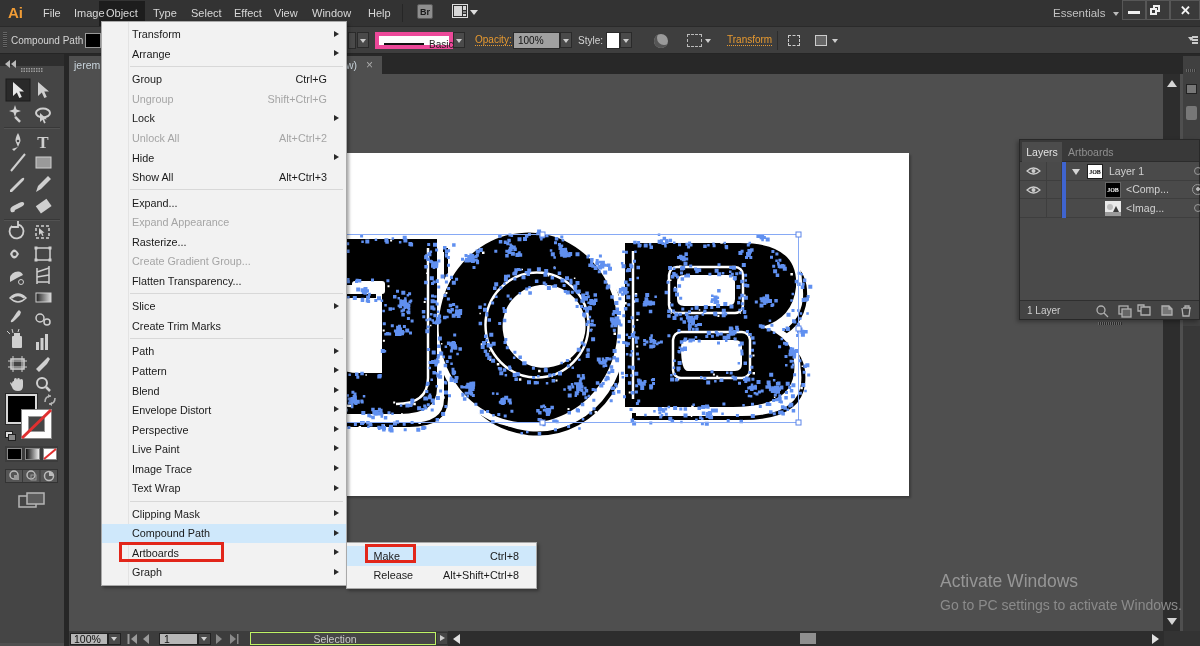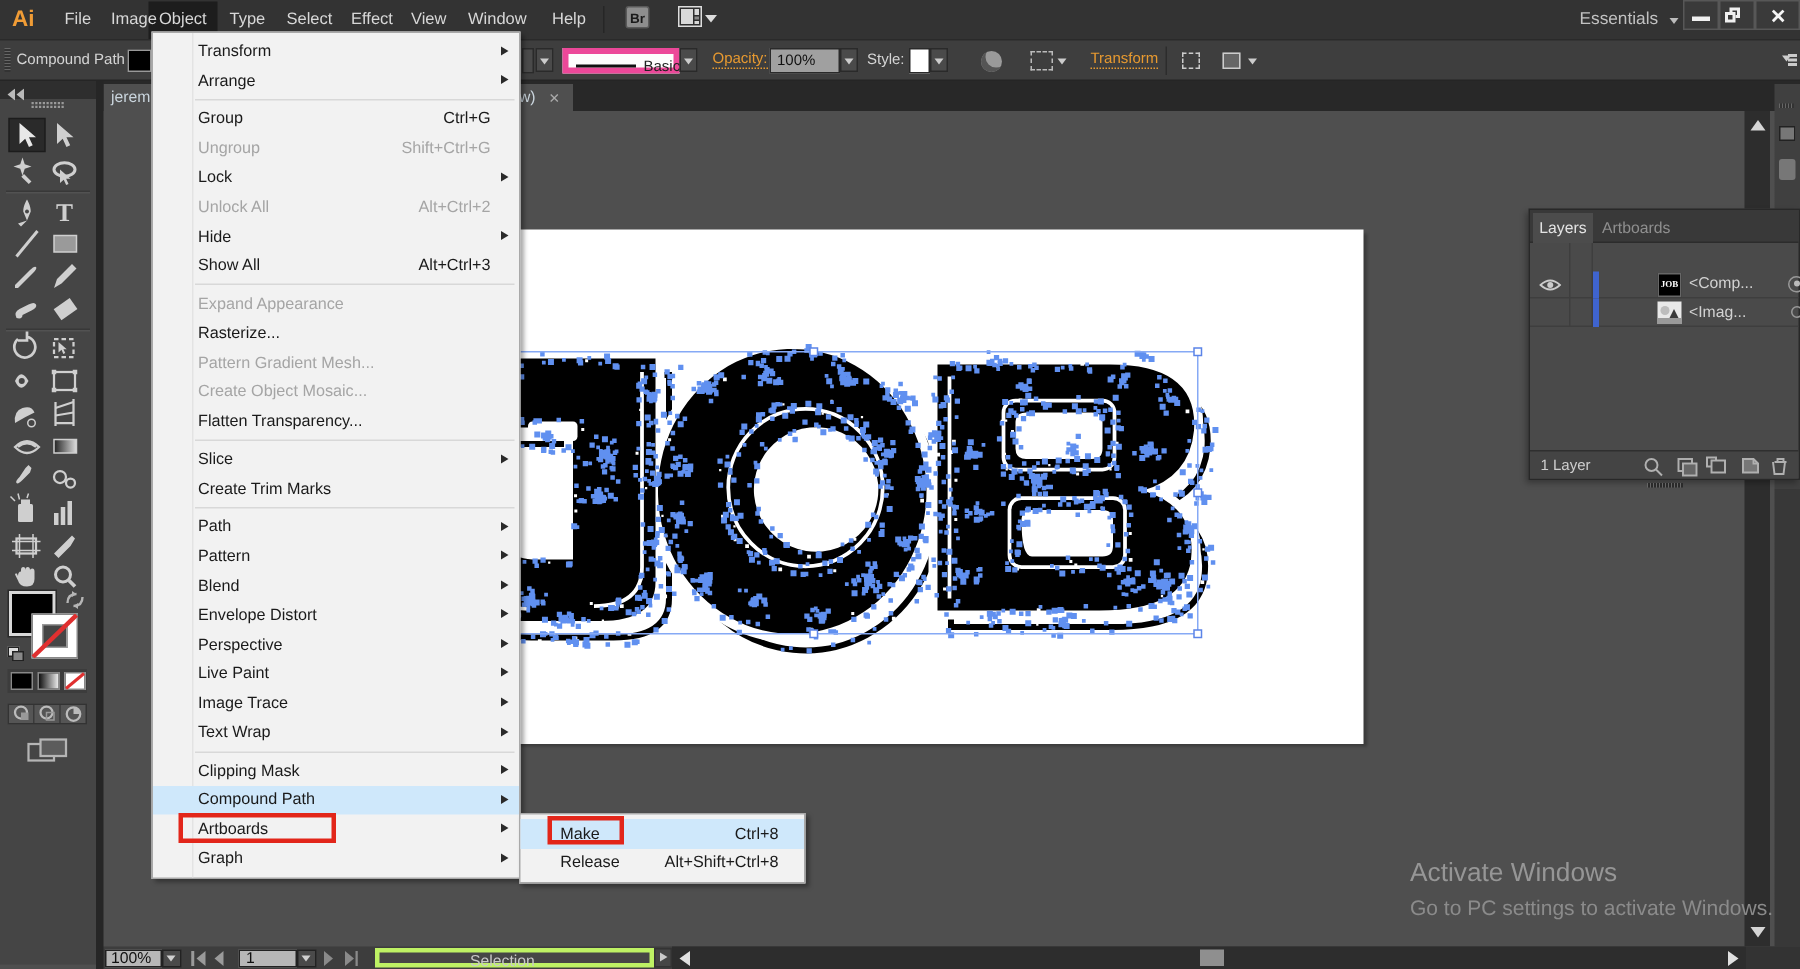--- a/index.html
+++ b/index.html
@@ -189,21 +189,21 @@
   <div class="a" style="left:95px;top:1.5px;width:39px;height:12.5px;background:#b7b7b7;border:1px solid #222;color:#111;font-size:10.5px;line-height:11px;padding-left:4px">1</div>
   <div class="a" style="left:134px;top:1.5px;width:13px;height:12.5px;background:#4a4a4a;border:1px solid #222"></div>
   <div class="a" style="left:137px;top:6px;border-top:4.5px solid #d0d0d0;border-left:3.5px solid transparent;border-right:3.5px solid transparent"></div>
   <svg class="a" style="left:152px;top:3px" width="52" height="10">
     <g fill="#8a8a8a">
         <path d="M0 5 L6 0 v10 Z" transform="translate(6,10) rotate(180)"></path>
         <path d="M14 0 L20 5 L14 10 Z"></path>
         <rect x="21" y="0" width="1.5" height="10"></rect>
       </g>
   </svg>
-  <div class="a" style="left:186px;top:1px;width:186px;height:13px;background:#464646;border:3px solid #bef264;color:#c9c9c9;font-size:10.5px;line-height:12px;text-align:center;padding-right:16px">Selection</div>
+  <div class="a" style="left:186px;top:1px;width:186px;height:13px;background:#464646;border:1px solid #bef264;color:#c9c9c9;font-size:10.5px;line-height:12px;text-align:center;padding-right:16px">Selection</div>
   <div class="a" style="left:372px;top:1px;width:12px;height:13px;background:#464646;border:1px solid #333"></div>
   <div class="a" style="left:375.5px;top:4px;border-left:5px solid #ccc;border-top:3.5px solid transparent;border-bottom:3.5px solid transparent"></div>
   <div class="a" style="left:384px;top:0;width:716px;height:15px;background:#2d2d2d"></div>
   <div class="a" style="left:389px;top:3px;border-right:7px solid #e0e0e0;border-top:5px solid transparent;border-bottom:5px solid transparent"></div>
   <div class="a" style="left:736px;top:2px;width:16px;height:11px;background:#8f8f8f"></div>
   <div class="a" style="left:1088px;top:3px;border-left:7px solid #e0e0e0;border-top:5px solid transparent;border-bottom:5px solid transparent"></div>
   <div class="a" style="left:1100px;top:0;width:36px;height:15px;background:#333"></div>
 </div>
 <div class="a" style="left:64px;top:54px;width:5px;height:592px;background:#262626"></div>
 
@@ -332,20 +332,31 @@
 </div>
 <div class="a" id="tbarhead"><svg width="14" height="8" style="margin-top:2px">
       <path d="M6 0 L1 4 L6 8 Z M12 0 L7 4 L12 8 Z" fill="#b9b9b9"></path>
     </svg></div>
 
 <div class="a" id="lpanel">
   <div class="a" style="left:0;top:0;width:100%;height:22px;background:#393939;border-bottom:1px solid #2c2c2c"></div>
   <div class="a" style="left:2px;top:2px;width:40px;height:20px;background:#4c4c4c;color:#e3e3e3;font-size:10.5px;line-height:20px;text-align:center">Layers</div>
   <div class="a" style="left:48px;top:2px;color:#8f8f8f;font-size:10.5px;line-height:20px">Artboards</div>
 
+  <div class="lrow" style="top:22px">
+    <svg class="a" style="left:6px;top:4px" width="15" height="10">
+        <path d="M1 5 Q7.5 -1 14 5 Q7.5 11 1 5 Z" fill="none" stroke="#ccc" stroke-width="1.2"></path>
+        <circle cx="7.5" cy="5" r="2" fill="#ccc"></circle>
+      </svg>
+    <div class="a" style="left:42px;top:0;width:4px;height:18.5px;background:#3f64cf"></div>
+    <div class="a" style="left:52px;top:7px;border-top:6px solid #d5d5d5;border-left:4.5px solid transparent;border-right:4.5px solid transparent"></div>
+    <div class="a" style="left:67px;top:1.5px;width:16px;height:15.5px;background:#fff;border:1px solid #1e1e1e;color:#000;font-size:6px;font-weight:bold;text-align:center;line-height:15px;font-family:'Liberation Serif',serif">JOB</div>
+    <span class="lrtext" style="left:89px">Layer 1</span>
+    <div class="circ" style="left:174px;top:5px"></div>
+  </div>
   <div class="lrow" style="top:40.5px">
     <svg class="a" style="left:6px;top:4px" width="15" height="10">
         <path d="M1 5 Q7.5 -1 14 5 Q7.5 11 1 5 Z" fill="none" stroke="#ccc" stroke-width="1.2"></path>
         <circle cx="7.5" cy="5" r="2" fill="#ccc"></circle>
       </svg>
     <div class="a" style="left:42px;top:0;width:4px;height:18.5px;background:#3f64cf"></div>
     <div class="a" style="left:85px;top:1.5px;width:16px;height:15.5px;background:#000;border:1px solid #666;color:#fff;font-size:6px;font-weight:bold;text-align:center;line-height:15px;font-family:'Liberation Serif',serif">JOB</div>
     <span class="lrtext" style="left:106px">&lt;Comp...</span>
     <div class="circ" style="left:172px;top:3px;width:11px;height:11px;border-width:1.5px"></div>
     <div class="circ" style="left:175.5px;top:6.5px;width:4px;height:4px;background:#bbb;border-color:#bbb"></div>
@@ -387,24 +398,24 @@
   <div class="mr">Transform<span class="ar"></span></div>
   <div class="mr">Arrange<span class="ar"></span></div>
   <div class="msep"></div>
   <div class="mr">Group<span class="sc">Ctrl+G</span></div>
   <div class="mr dis">Ungroup<span class="sc">Shift+Ctrl+G</span></div>
   <div class="mr">Lock<span class="ar"></span></div>
   <div class="mr dis">Unlock All<span class="sc">Alt+Ctrl+2</span></div>
   <div class="mr">Hide<span class="ar"></span></div>
   <div class="mr">Show All<span class="sc">Alt+Ctrl+3</span></div>
   <div class="msep"></div>
+  <div class="mr">Expand...</div>
   <div class="mr dis">Expand Appearance</div>
   <div class="mr">Rasterize...</div>
-  <div class="mr dis">Pattern Gradient Mesh...</div>
-  <div class="mr dis">Create Object Mosaic...</div>
+  <div class="mr dis">Create Gradient Group...</div>
   <div class="mr">Flatten Transparency...</div>
   <div class="msep"></div>
   <div class="mr">Slice<span class="ar"></span></div>
   <div class="mr">Create Trim Marks</div>
   <div class="msep"></div>
   <div class="mr">Path<span class="ar"></span></div>
   <div class="mr">Pattern<span class="ar"></span></div>
   <div class="mr">Blend<span class="ar"></span></div>
   <div class="mr">Envelope Distort<span class="ar"></span></div>
   <div class="mr">Perspective<span class="ar"></span></div>

